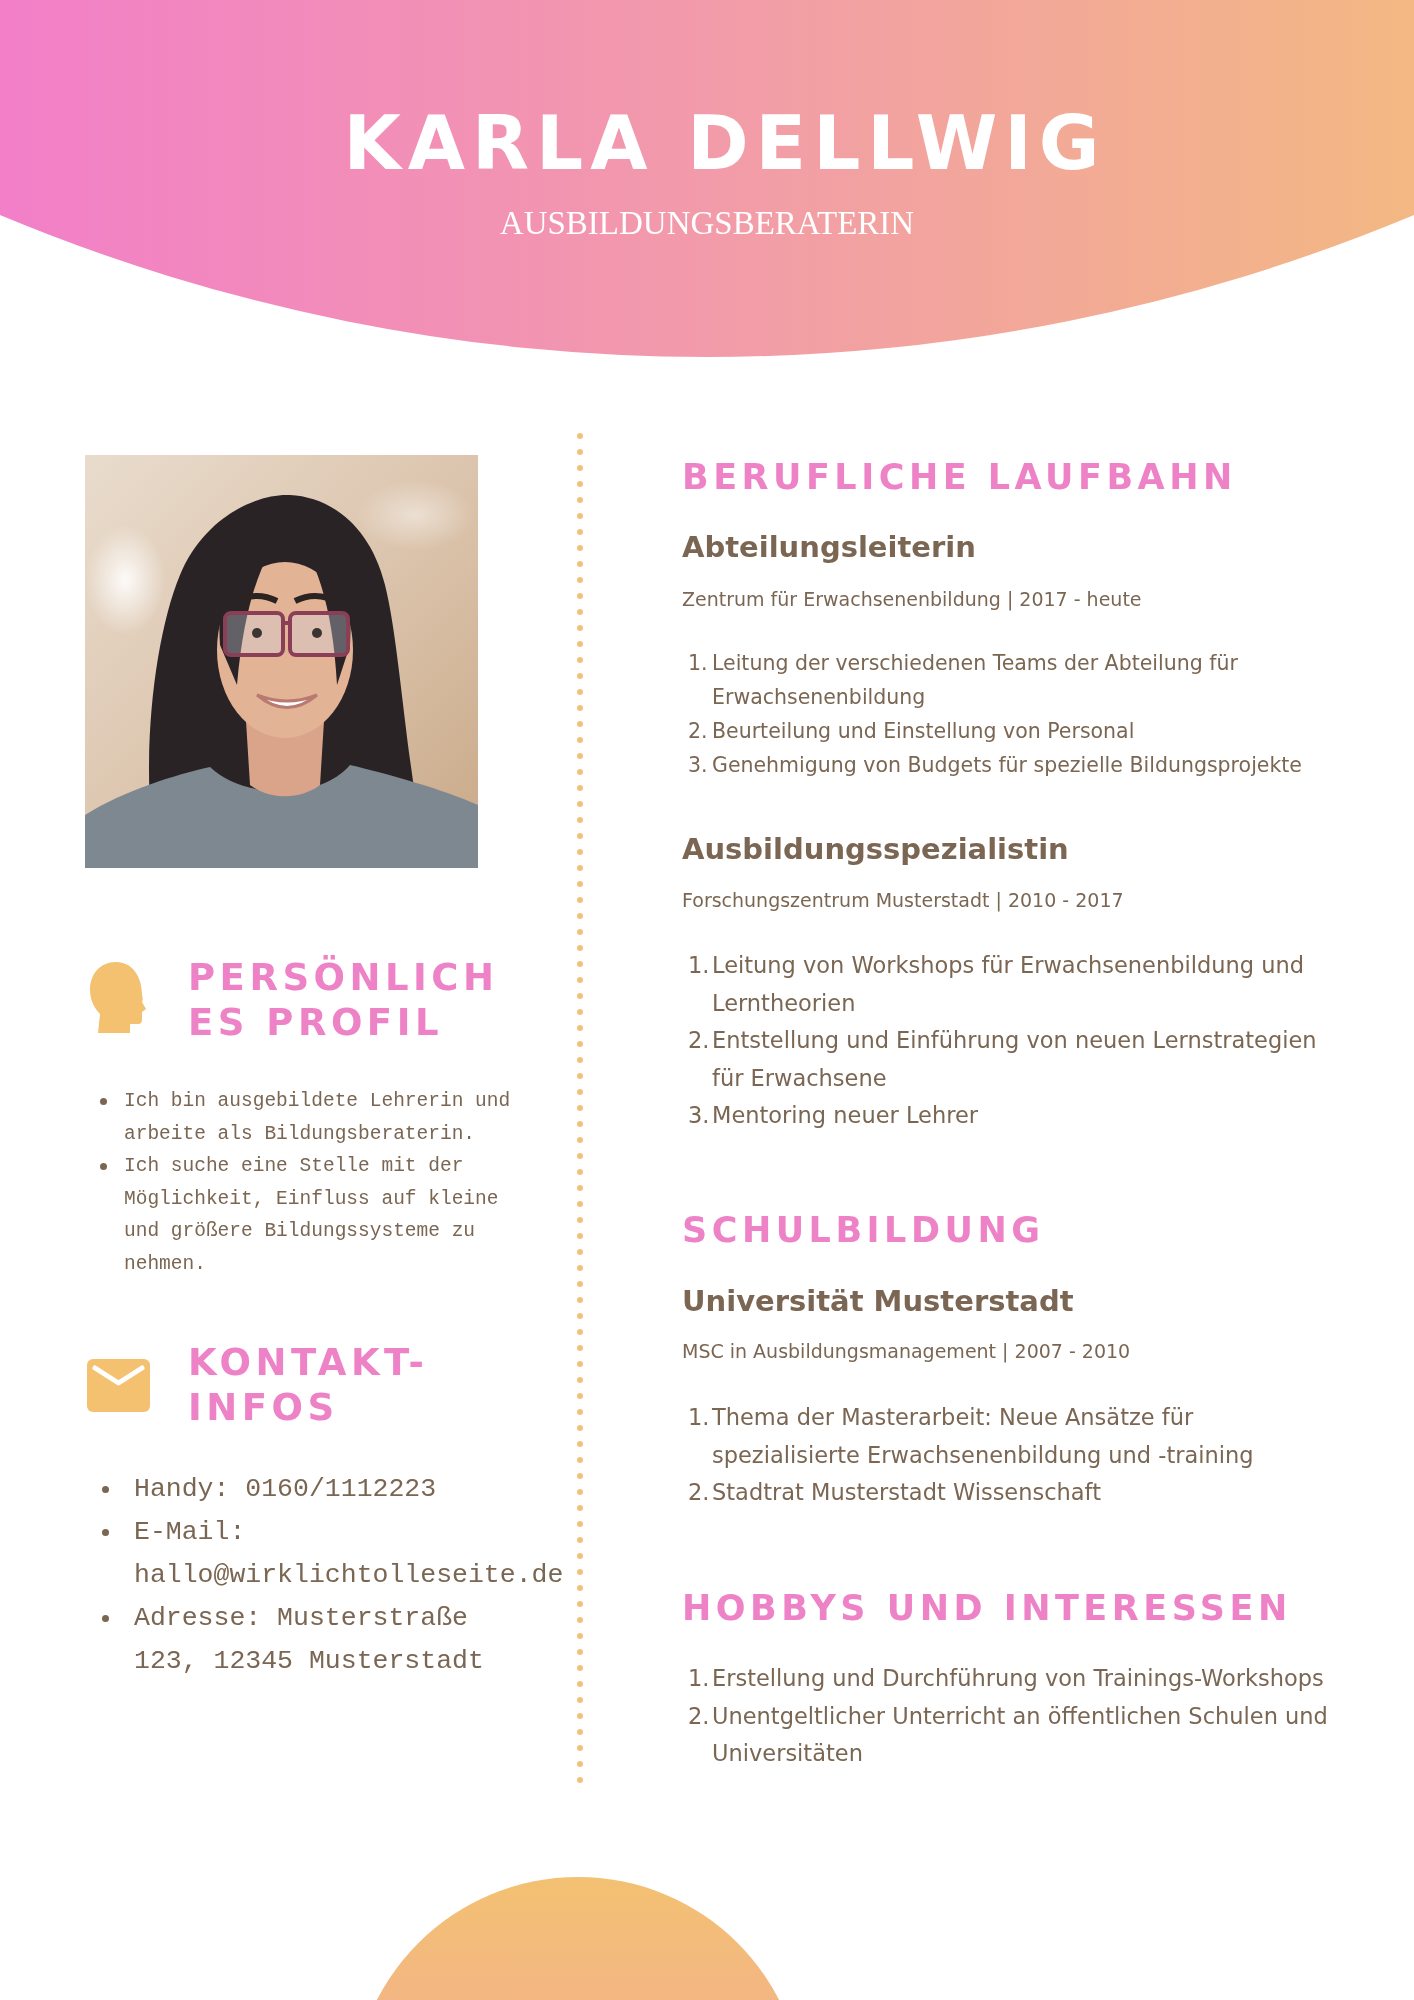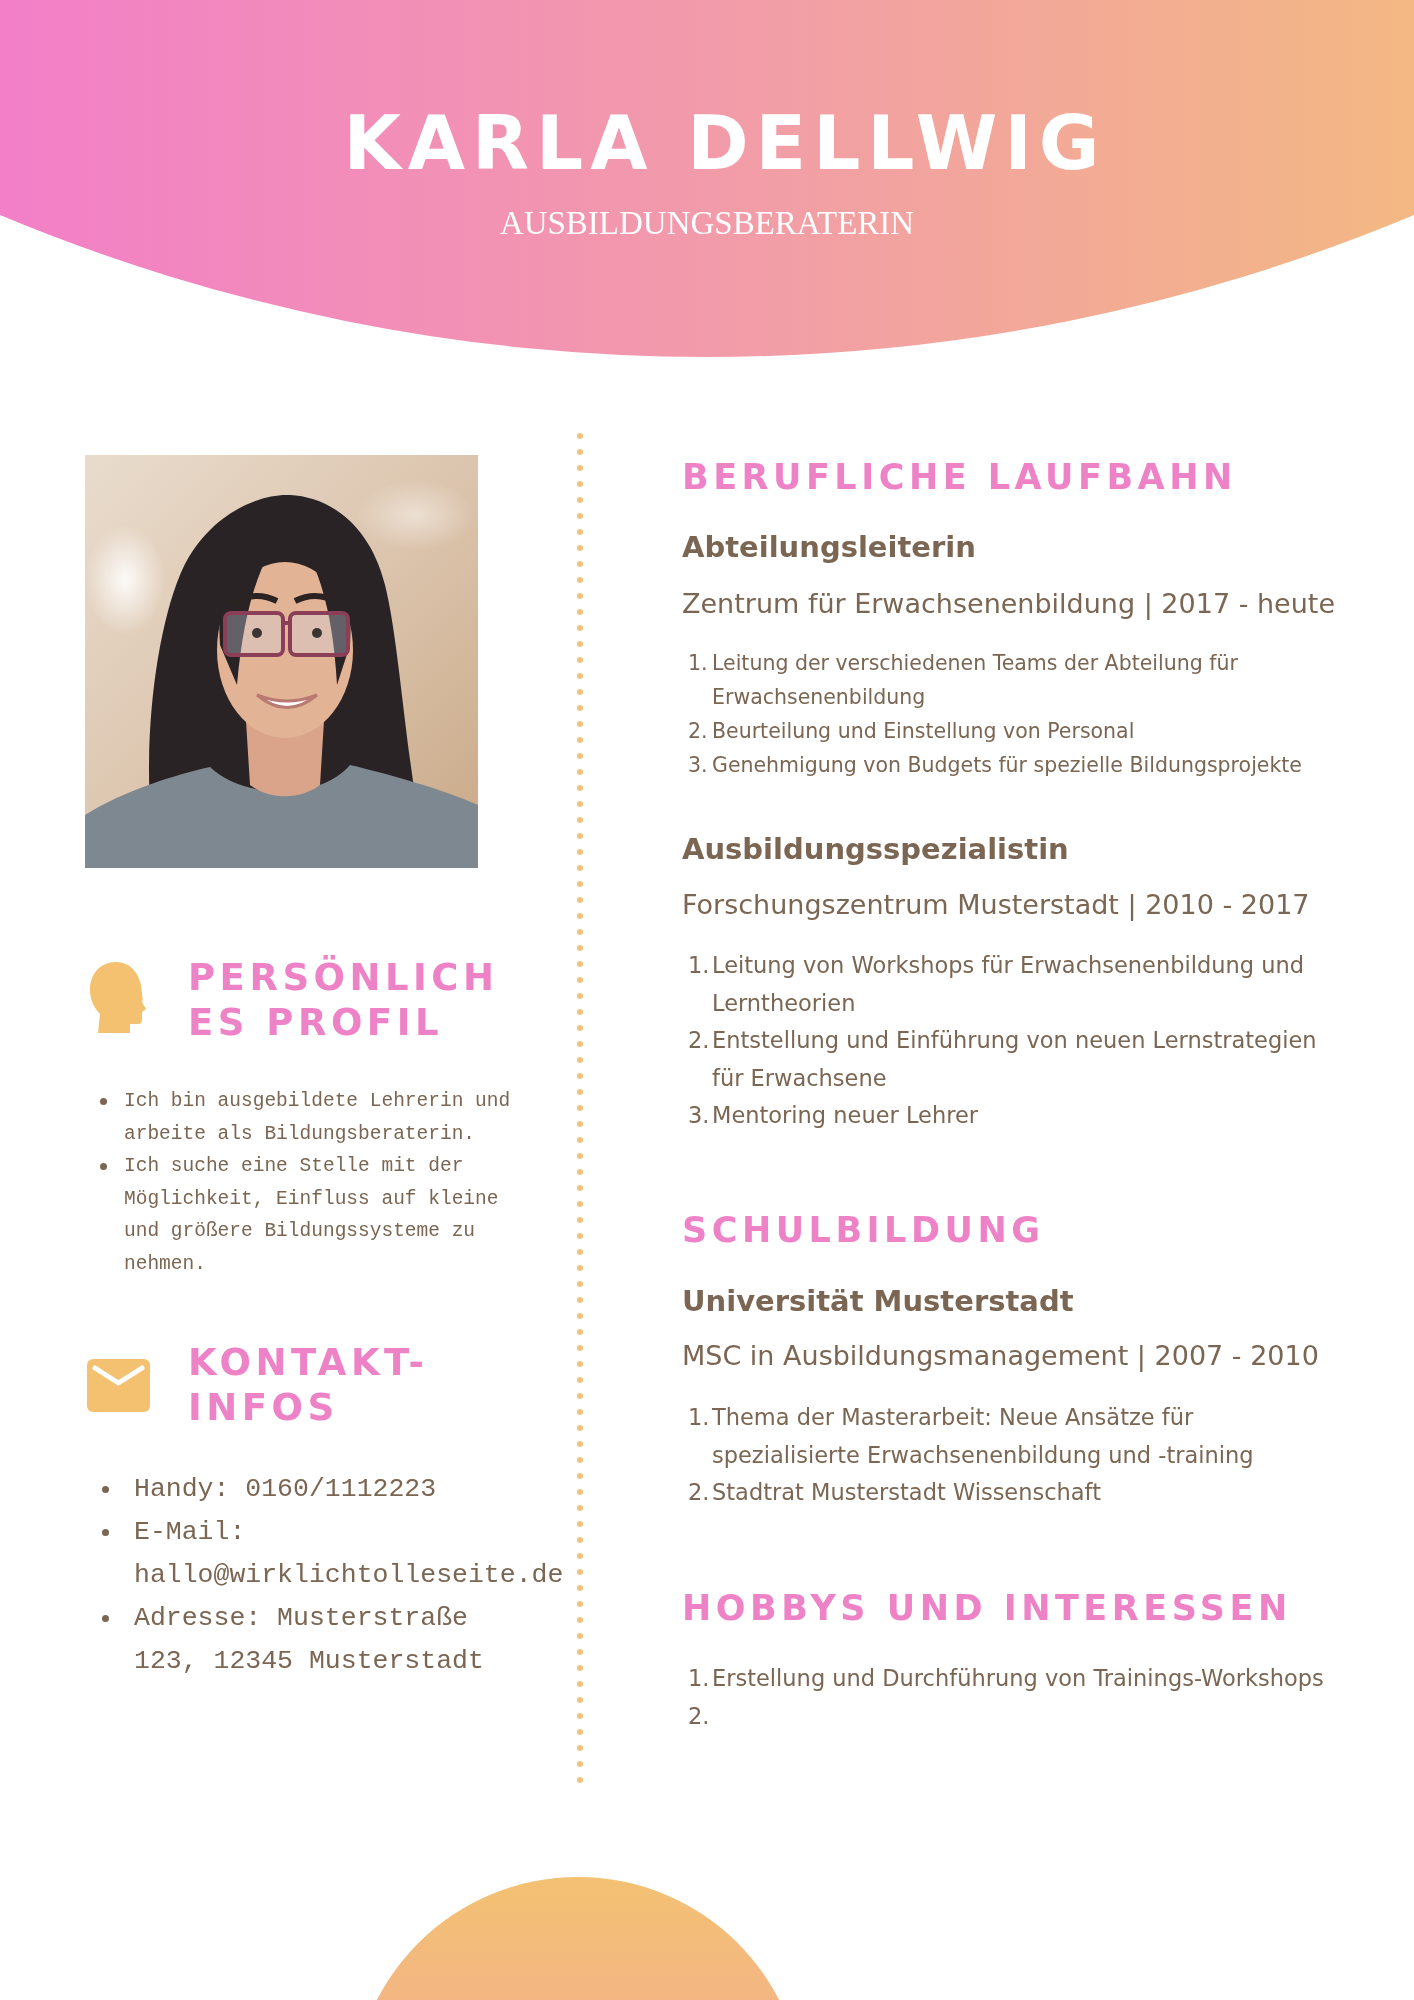--- a/index.html
+++ b/index.html
@@ -28,21 +28,21 @@
   .sec-title {
     position: absolute; color: #ee82c6; font-family: "DejaVu Sans", sans-serif;
     font-weight: bold; letter-spacing: 4.5px; margin: 0;
   }
   .job-title {
     position: absolute; left: 682px; font-family: "DejaVu Sans", sans-serif;
     font-weight: bold; font-size: 29px; color: #7a6652; margin: 0; white-space: nowrap;
   }
   .job-sub {
     position: absolute; left: 682px; font-family: "DejaVu Sans", sans-serif;
-    font-size: 27px; color: #7a6652; margin: 0; white-space: nowrap;
+    font-size: 19px; color: #7a6652; margin: 0; white-space: nowrap;
   }
   ol.items {
     position: absolute; left: 682px; width: 650px; margin: 0; padding: 0; list-style: none;
     font-family: "DejaVu Sans", sans-serif; color: #7a6652;
   }
   ol.items li { position: relative; padding-left: 30px; }
   ol.items li .num { position: absolute; left: 6px; top: 0; }
   ol.items.small { font-size: 20.5px; line-height: 34px; }
   ol.items.big { font-size: 22.5px; line-height: 37.5px; }
 
@@ -175,21 +175,21 @@
 <h3 class="job-title" style="top:1284px;">Universität Musterstadt</h3>
 <div class="job-sub" style="top:1340px;">MSC in Ausbildungsmanagement | 2007 - 2010</div>
 <ol class="items big" style="top:1399px;">
   <li><span class="num">1.</span><span>Thema der Masterarbeit: Neue Ansätze für spezialisierte Erwachsenenbildung und -training</span></li>
   <li><span class="num">2.</span><span>Stadtrat Musterstadt Wissenschaft</span></li>
 </ol>
 
 <h2 class="sec-title" style="left:682px;top:1587px;font-size:35px;line-height:42px;">HOBBYS UND INTERESSEN</h2>
 <ol class="items big" style="top:1660px;">
   <li><span class="num">1.</span><span>Erstellung und Durchführung von Trainings-Workshops</span></li>
-  <li><span class="num">2.</span></li>
+  <li><span class="num">2.</span><span>Unentgeltlicher Unterricht an öffentlichen Schulen und Universitäten</span></li>
 </ol>
 
 <svg id="bottom-arc" viewBox="0 0 452 130">
   <defs>
     <linearGradient id="bg2" x1="0" y1="0" x2="0" y2="1">
       <stop offset="0" stop-color="#F3C172"></stop>
       <stop offset="1" stop-color="#F39AB0"></stop>
     </linearGradient>
   </defs>
   <circle cx="226" cy="233" r="226" fill="url(#bg2)"></circle>

